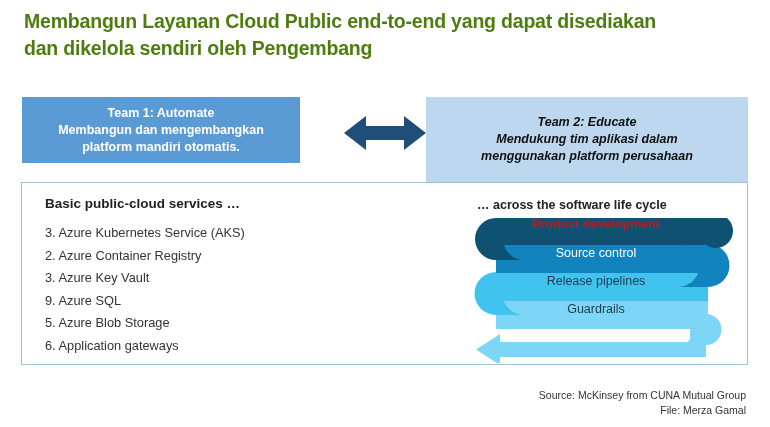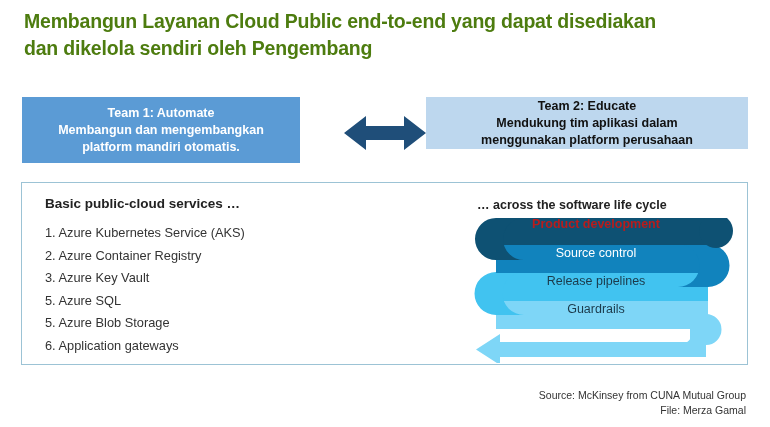--- a/index.html
+++ b/index.html
@@ -27,22 +27,22 @@
     display:flex;align-items:center;justify-content:center;
     text-align:center;
     font-weight:bold;font-size:12.5px;line-height:17px;
     box-sizing:border-box;padding:2px 6px;
   }
   #team1{
     left:22px;top:97px;width:278px;height:66px;
     background:#5b9bd5;color:#ffffff;
   }
   #team2{
-    left:426px;top:97px;width:322px;height:52px;
-    background:#bdd7ee;color:#111111;
+    left:426px;top:97px;width:322px;height:85px;
+    background:#bdd7ee;color:#111111;font-style:italic;
   }
 
   
   #dblarrow{
     position:absolute;left:344px;top:112px;width:82px;height:42px;
   }
 
   
   #panel{
     position:absolute;left:21px;top:182px;width:727px;height:183px;
@@ -110,24 +110,24 @@
       <div>menggunakan platform perusahaan</div>
     </div>
   </div>
 
   <div id="panel" style="border-color: rgb(156, 195, 213);"></div>
 
   <div class="panel-h" id="left-head">Basic public-cloud services …</div>
   <div class="panel-h" id="right-head">… across the software life cycle</div>
 
   <ul id="svc-list">
-    <li>1. Azure Kubernetes Service (AKS)</li>
+    <li>3. Azure Kubernetes Service (AKS)</li>
     <li>2. Azure Container Registry</li>
     <li>3. Azure Key Vault</li>
-    <li>5. Azure SQL</li>
+    <li>9. Azure SQL</li>
     <li>5. Azure Blob Storage</li>
     <li>6. Application gateways</li>
   </ul>
 
   <div id="snake">
     <svg id="snake-svg" width="272" height="145" viewBox="0 0 272 145" xmlns="http://www.w3.org/2000/svg">
 
       <g>
         <path d="M240,110 L240,139 L34,139 L34,147 L10,131.5 L34,116 L34,124 L224,124 L224,110 Z" fill="#7ed6f7"></path>
         <path d="M212,96 L240,96 A 15.5 15.5 0 0 1 240,127 L212,127 A 15.5 15.5 0 0 0 212,96 Z" fill="#7ed6f7"></path>

